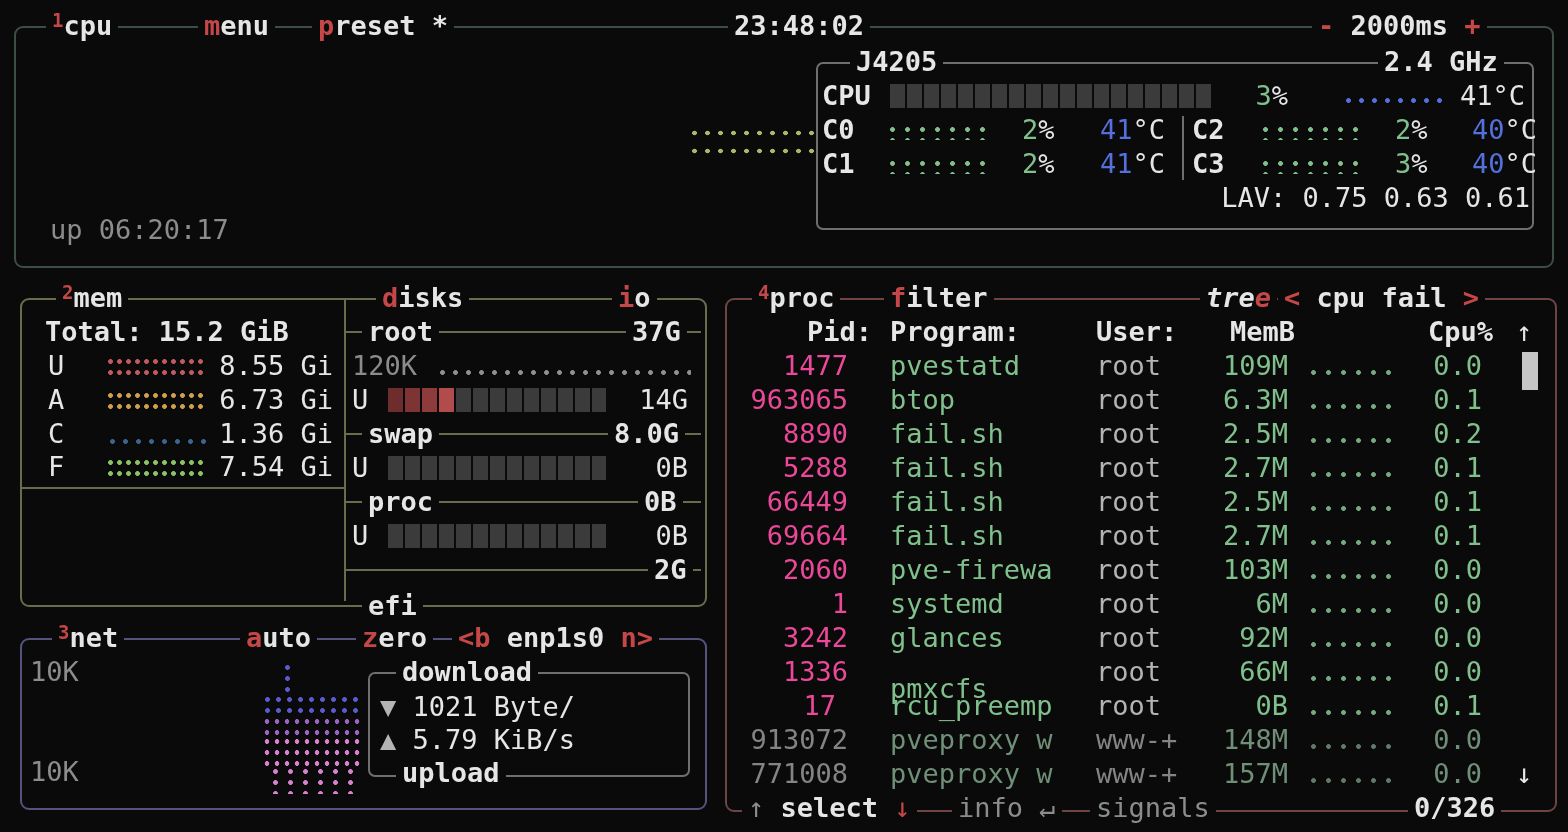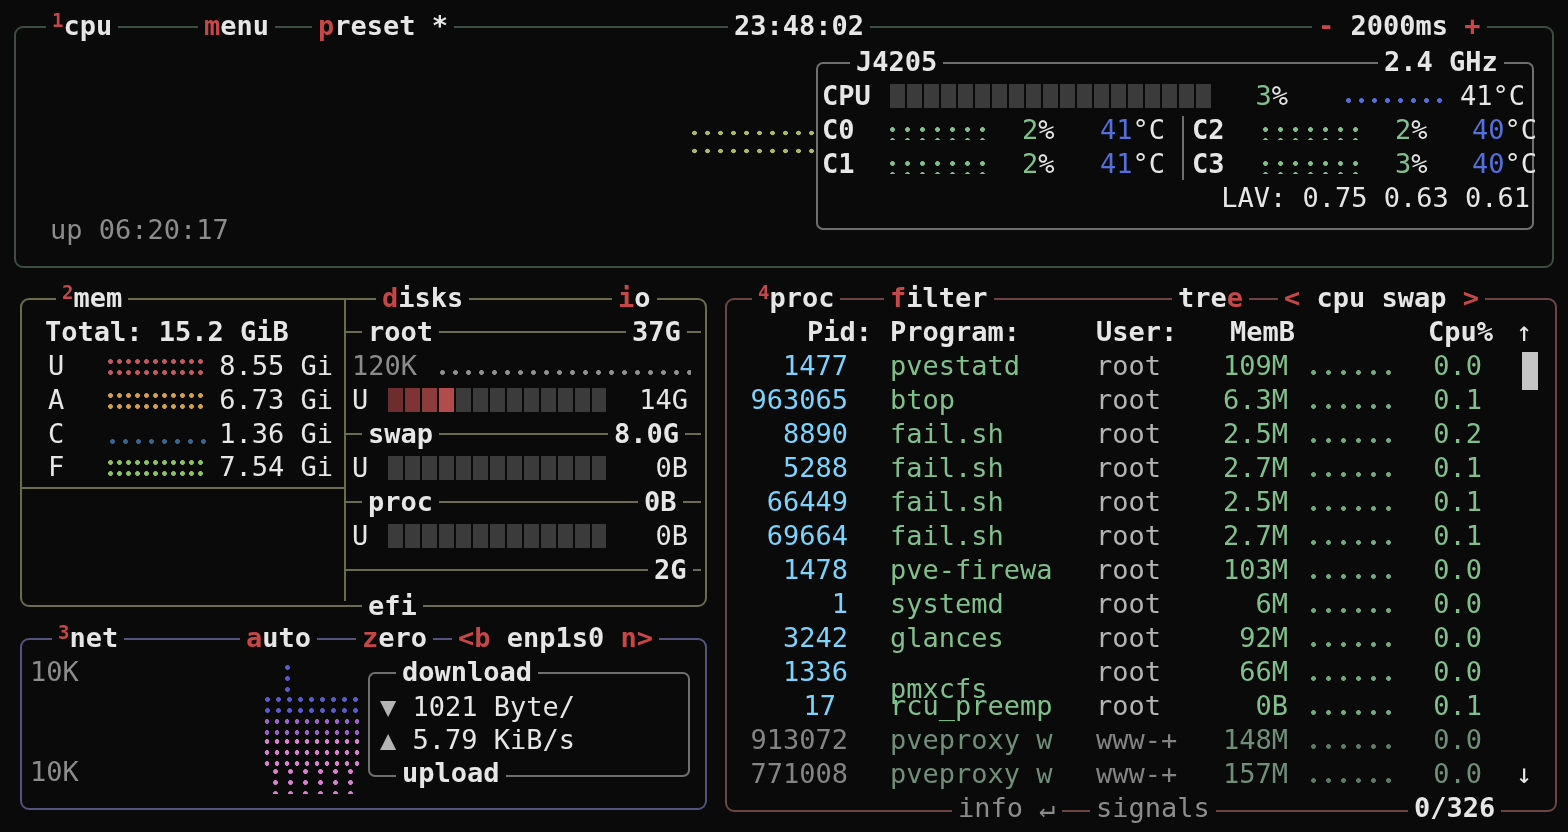--- a/index.html
+++ b/index.html
@@ -6,21 +6,21 @@
   #screen{position:relative;width:1568px;height:832px;background:#0a0a0a;overflow:hidden;
     font-family:"DejaVu Sans Mono",monospace;font-size:27px;line-height:34px;color:#e6e6e6;}
   .t{position:absolute;white-space:pre;}
   .b{font-weight:bold;}
   .ra{text-align:right;}
   .red{color:#c64747;}
   .grn{color:#80c08c;}
   .blu{color:#5470dd;}
   .gry{color:#8c8c8c;}
   .usr{color:#b4b4b4;}
-  .pid{color:#7dd3fc;}
+  .pid{color:#ec4899;}
   .dimg{color:#6f8f78;}
   .dimp{color:#848484;}
   .sup{font-size:19px;position:relative;top:-8px;font-weight:bold;}
   .box{position:absolute;border:2px solid;border-radius:9px;background:transparent;}
   .chip{position:absolute;background:#0a0a0a;padding:0 6px;white-space:pre;}
   .hline{position:absolute;height:2px;}
   .vline{position:absolute;width:2px;}
   .dots{position:absolute;background-image:radial-gradient(circle,var(--dc) 2.1px,transparent 2.6px);background-size:9px 11px;}
   .dsparse{background-size:15px 11px;}
   .dsingle{background-size:13px 9px;}
@@ -153,22 +153,22 @@
 
   <div class="box" style="left:368px;top:672px;width:318px;height:101px;border-color:#6f6f6f;border-radius:7px;"></div>
   <div class="chip b" style="left:396px;top:655px;"><span>download</span></div>
   <div class="t" style="left:380px;top:690px;"><span class="usr">▼</span><span> </span><span>1021 Byte/</span></div>
   <div class="t" style="left:380px;top:723px;"><span class="usr">▲</span><span> </span><span>5.79 KiB/s</span></div>
   <div class="chip b" style="left:396px;top:756px;"><span>upload</span></div>
 
   <div class="box" style="left:725px;top:298px;width:828px;height:510px;border-color:#6f4444;"></div>
   <div class="chip b" style="left:752px;top:281px;"><span class="sup red">4</span><span>proc</span></div>
   <div class="chip b" style="left:884px;top:281px;"><span class="red">f</span><span>ilter</span></div>
-  <div class="chip b" style="left:1172px;top:281px;"><span>tre</span><span class="red">e</span></div>
-  <div class="chip b" style="left:1278px;top:281px;"><span class="red">&lt;</span><span> cpu swap </span><span class="red">&gt;</span></div>
+  <div class="chip b" style="left:1200px;top:281px;font-style:italic;"><span>tre</span><span class="red">e</span></div>
+  <div class="chip b" style="left:1278px;top:281px;"><span class="red">&lt;</span><span> cpu fail </span><span class="red">&gt;</span></div>
 
   <div class="t b ra" style="left:752px;top:315px;width:120px;">Pid:</div>
   <div class="t b" style="left:890px;top:315px;">Program:</div>
   <div class="t b" style="left:1096px;top:315px;">User:</div>
   <div class="t b" style="left:1230px;top:315px;">MemB</div>
   <div class="t b" style="left:1428px;top:315px;">Cpu%</div>
   <div class="t" style="left:1516px;top:315px;">↑</div>
   <div class="scrollbar" style="left:1522px;top:352px;"></div>
 
   <div>
@@ -213,21 +213,21 @@
   </div>
   <div>
     <div class="t ra pid" style="left:728px;top:519px;width:120px;">69664</div>
     <div class="t grn" style="left:890px;top:519px;">fail.sh</div>
     <div class="t usr" style="left:1096px;top:519px;">root</div>
     <div class="t ra grn" style="left:1198px;top:519px;width:90px;">2.7M</div>
     <div class="dots dsparse" style="--dc:#74aa80;left:1306px;top:537px;width:95px;height:10px;"></div>
     <div class="t ra grn" style="left:1400px;top:519px;width:82px;">0.1</div>
   </div>
   <div>
-    <div class="t ra pid" style="left:728px;top:553px;width:120px;">1478</div>
+    <div class="t ra pid" style="left:728px;top:553px;width:120px;">2060</div>
     <div class="t grn" style="left:890px;top:553px;">pve-firewa</div>
     <div class="t usr" style="left:1096px;top:553px;">root</div>
     <div class="t ra grn" style="left:1198px;top:553px;width:90px;">103M</div>
     <div class="dots dsparse" style="--dc:#74aa80;left:1306px;top:571px;width:95px;height:10px;"></div>
     <div class="t ra grn" style="left:1400px;top:553px;width:82px;">0.0</div>
   </div>
   <div>
     <div class="t ra pid" style="left:728px;top:587px;width:120px;">1</div>
     <div class="t grn" style="left:890px;top:587px;">systemd</div>
     <div class="t usr" style="left:1096px;top:587px;">root</div>
@@ -270,17 +270,18 @@
   <div>
     <div class="t ra dimp" style="left:728px;top:757px;width:120px;">771008</div>
     <div class="t dimg" style="left:890px;top:757px;">pveproxy w</div>
     <div class="t dimp" style="left:1096px;top:757px;">www-+</div>
     <div class="t ra dimg" style="left:1198px;top:757px;width:90px;">157M</div>
     <div class="dots dsparse" style="--dc:#5f7a66;left:1306px;top:775px;width:95px;height:10px;"></div>
     <div class="t ra dimg" style="left:1400px;top:757px;width:82px;">0.0</div>
   </div>
   <div class="t" style="left:1516px;top:757px;">↓</div>
 
+  <div class="chip" style="left:742px;top:791px;"><span class="gry">↑ </span><span class="b">select</span><span class="red"> ↓</span></div>
   <div class="chip gry" style="left:952px;top:791px;"><span>info ↵</span></div>
   <div class="chip gry" style="left:1090px;top:791px;"><span>signals</span></div>
   <div class="chip b" style="left:1408px;top:791px;text-align:right;"><span>0/326</span></div>
 
 </div>
 
 </body></html>

